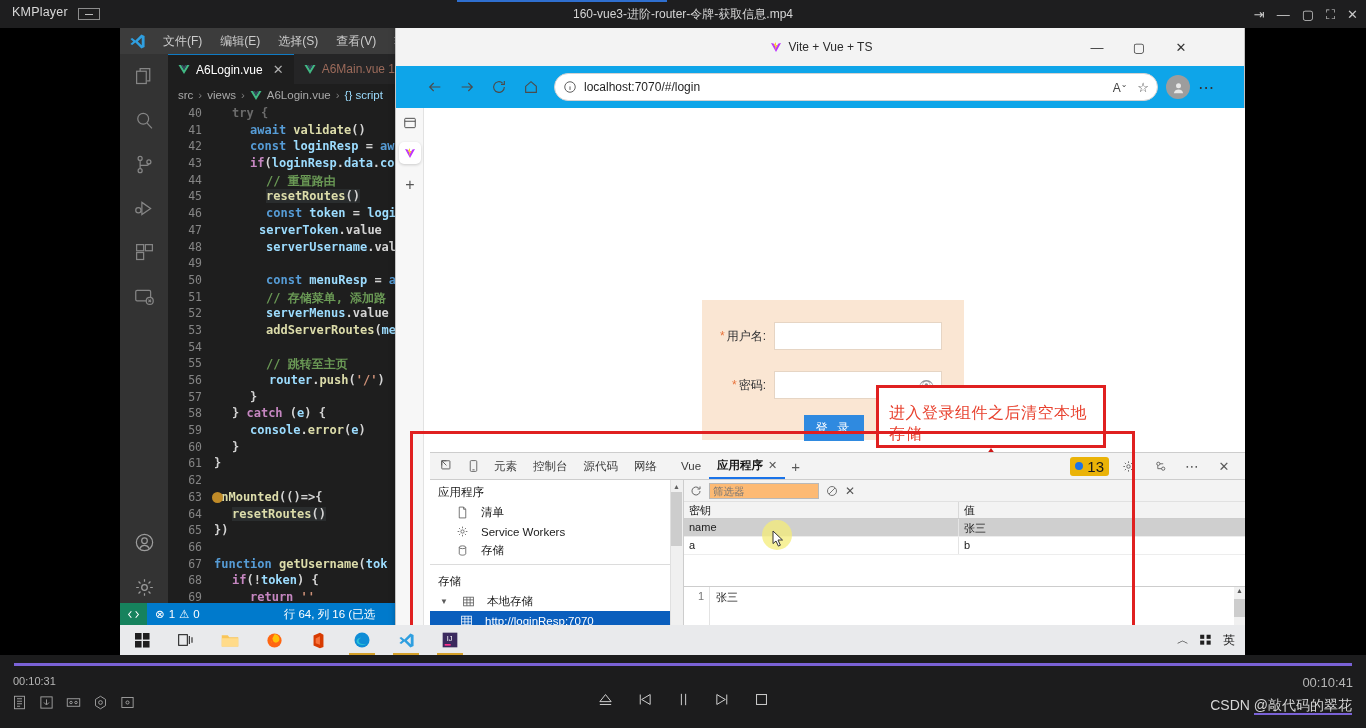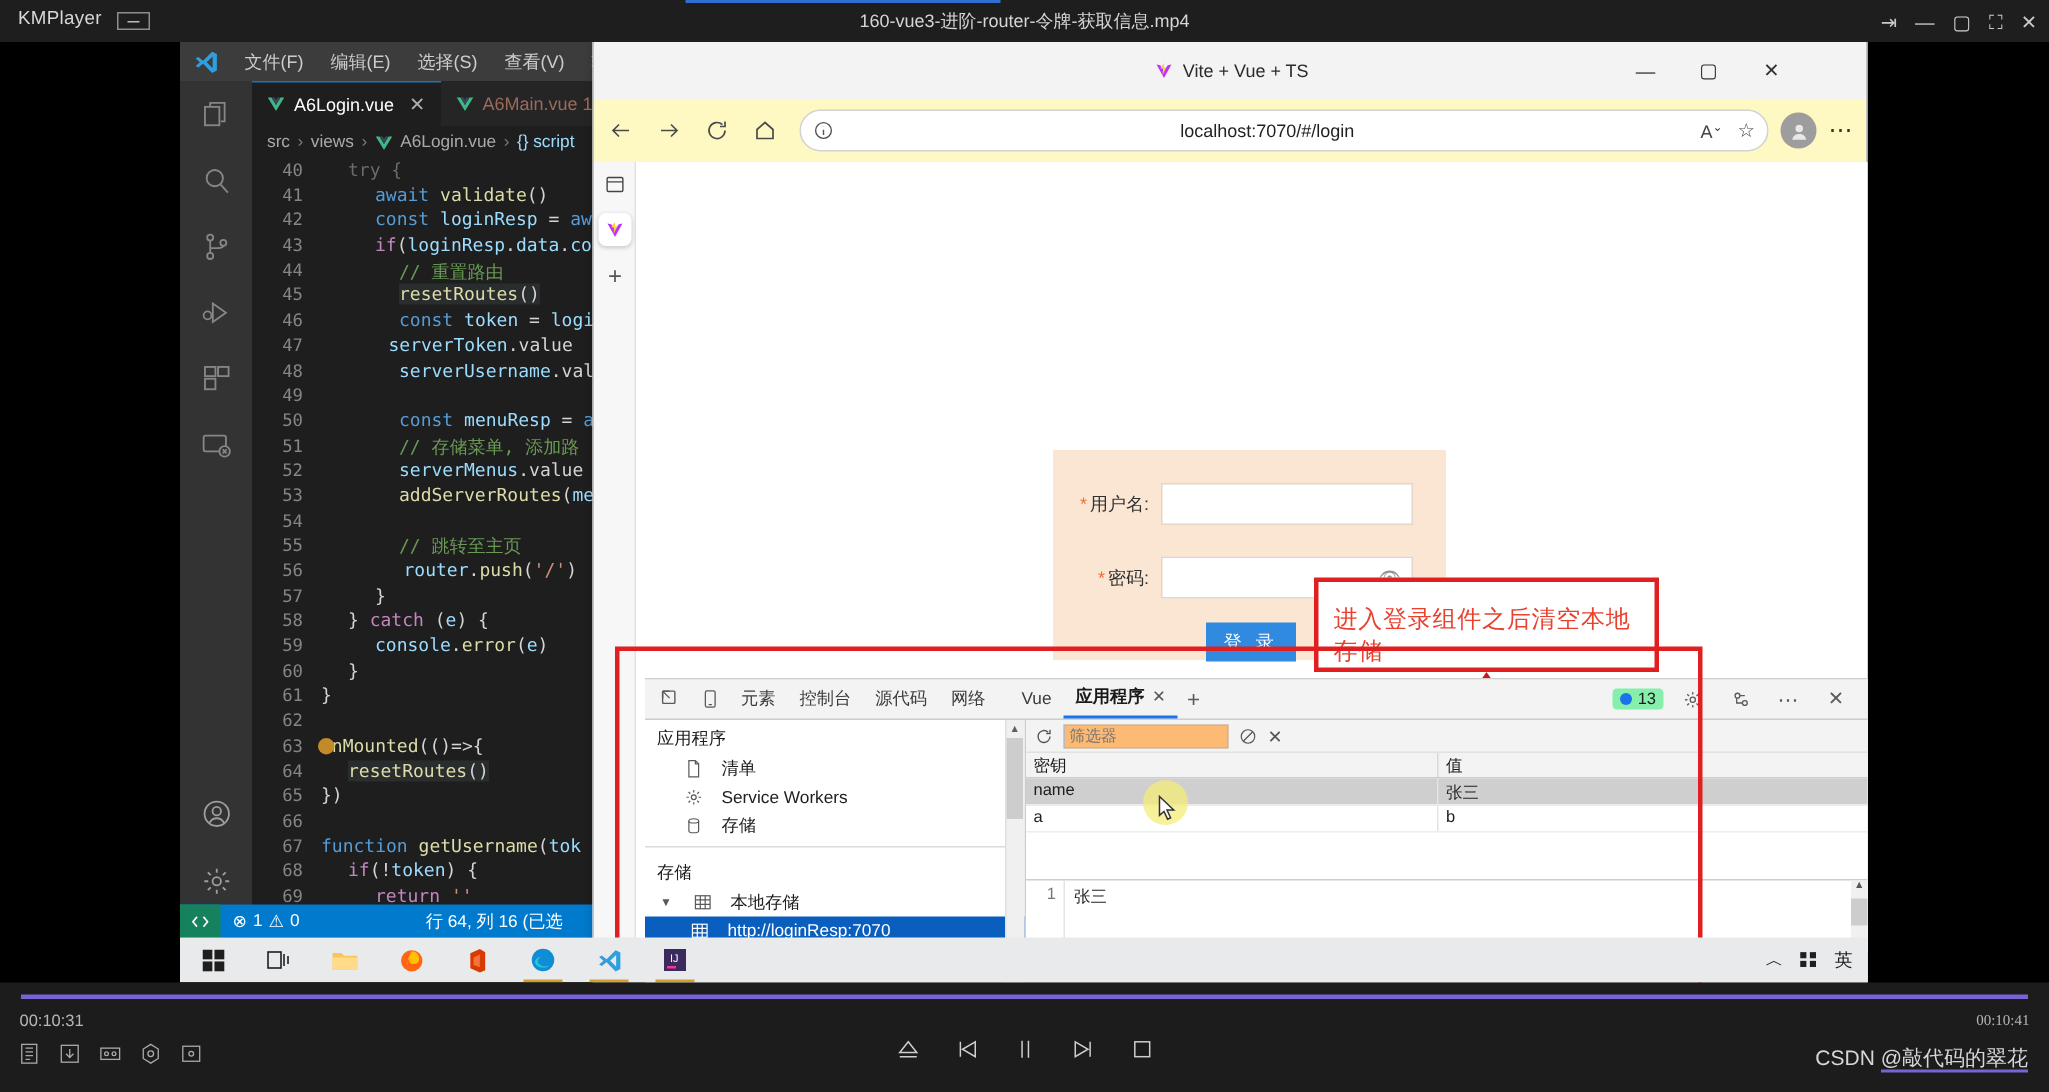--- a/index.html
+++ b/index.html
@@ -52,36 +52,36 @@
   .vs-tab.inactive { color: #9b6a5a; }
   .vue-ic { width: 12px; height: 11px; }
   .vs-tab .x { color: #b0b0b0; font-size: 13px; margin-left: 4px; }
   .vs-breadcrumb { height: 22px; background: #1e1e1e; color: #a9a9a9; font-size: 11.5px; display: flex; align-items: center; padding-left: 10px; gap: 5px; }
   .vs-breadcrumb .sep { color: #7a7a7a; }
   .vs-breadcrumb .tealk { color: #9cdcfe; }
   .vs-code { position: relative; background: #1e1e1e; height: 500px; overflow: hidden;
              font-family: "DejaVu Sans Mono", "Liberation Mono", monospace; font-size: 12px; }
   .cl { position: relative; height: 16.7px; white-space: pre; }
   .ln { position: absolute; left: 0; width: 34px; text-align: right; color: #858585; font-size: 11.5px; }
-  .ct { position: absolute; left: 46px; }
+  .ct { position: absolute; left: 46px; font-weight: bold; }
   .kw { color: #569cd6; }  .kw2 { color: #c586c0; } .fn { color: #dcdcaa; }
   .cm { color: #6a9955; }  .va { color: #9cdcfe; } .st { color: #ce9178; }
   .pl { color: #d4d4d4; }
   .hl { background: #2a2d2e; }
   .vs-status { position: absolute; left: 0; bottom: 0; width: 660px; height: 22px; background: #007acc; display: flex; align-items: center; color: #fff; font-size: 11.5px; }
   .vs-status .seg { padding: 0 8px; display: flex; align-items: center; gap: 4px; }
   .vs-status .remote { background: #16825d; height: 22px; display: flex; align-items: center; padding: 0 7px; }
 
   
   .edge { position: absolute; left: 395px; top: 0px; width: 850px; height: 627px; background: #ffffff;
           border: 1px solid #c3c3c3; border-top: none; box-shadow: 0 0 6px rgba(0,0,0,.25); }
   .edge-title { height: 38px; background: #f3f3f3; position: relative; }
   .edge-title .tt { position: absolute; left: 0; top: 0; width: 850px; height: 38px; display: flex; align-items: center; justify-content: center; gap: 7px; font-size: 12px; color: #2b2b2b; }
   .edge-title .wbtn { position: absolute; top: 0; height: 38px; width: 42px; display: flex; align-items: center; justify-content: center; color: #333; font-size: 13px; }
-  .edge-toolbar { height: 42px; background: #fef9c3; display: flex; align-items: center; padding: 0 3px; gap: 2px; text-align: center; }
+  .edge-toolbar { height: 42px; background: #0ea5e9; display: flex; align-items: center; padding: 0 24px; gap: 2px; }
   .nav-btn { width: 30px; height: 30px; border-radius: 4px; display: flex; align-items: center; justify-content: center; color: #4b4b4b; }
   .nav-btn svg { width: 16px; height: 16px; }
   .omnibox { flex: 1; height: 28px; background: #ffffff; border: 1px solid #d2d2d2; border-radius: 14px;
              display: flex; align-items: center; padding: 0 8px; gap: 7px; margin: 0 6px; }
   .omnibox .url { font-size: 12px; color: #1f1f1f; flex: 1; }
   .omnibox .tr { display: flex; align-items: center; gap: 10px; color: #444; }
   .edge-more { width: 28px; height: 28px; display: flex; align-items: center; justify-content: center; color: #333; font-size: 16px; }
   .avatar-c { width: 24px; height: 24px; border-radius: 50%; background: #9d9d9d; display:flex; align-items:center; justify-content:center; }
   .edge-sidebar { position: absolute; left: 0; top: 80px; width: 28px; height: 547px; background: #f7f7f7; border-right: 1px solid #e2e2e2; }
   .edge-sb-ic { width: 28px; height: 30px; display: flex; align-items: center; justify-content: center; color: #444; }
@@ -105,21 +105,21 @@
 
   
   .devtools { position: absolute; left: 430px; top: 424px; width: 815px; height: 203px; background: #f3f3f3; border-top: 1px solid #cdcdcd; }
   .dt-toolbar { height: 27px; background: #f3f3f3; display: flex; align-items: center; border-bottom: 1px solid #cdcdcd; padding: 0 4px; }
   .dt-ic { width: 26px; height: 24px; display: flex; align-items: center; justify-content: center; color: #5a5a5a; }
   .dt-tab { font-size: 11.5px; color: #3c3c3c; padding: 0 8px; height: 26px; line-height: 26px; white-space: nowrap; }
   .dt-tab.active { color: #1a1a1a; border-bottom: 2px solid #1a73e8; font-weight: bold; display: flex; align-items: center; gap: 5px; }
   .dt-tab.active .x { font-weight: normal; font-size: 11px; color: #555; }
   .dt-plus { color: #5a5a5a; font-size: 15px; padding: 0 6px; }
   .dt-right { margin-left: auto; display: flex; align-items: center; gap: 6px; padding-right: 4px; }
-  .dt-badge { display: flex; align-items: center; gap: 4px; background: #86efac; border-radius: 3px; padding: 1px 5px; font-size: 11px; color: #1a1a1a; }
+  .dt-badge { display: flex; align-items: center; gap: 4px; background: #eab308; border-radius: 3px; padding: 1px 5px; font-size: 15px; color: #1a1a1a; }
   .dt-badge .dot { width: 8px; height: 8px; border-radius: 50%; background: #1a73e8; }
 
   .dt-body { position: absolute; left: 0; top: 27px; width: 815px; height: 176px; display: flex; }
   .dt-left { width: 254px; background: #fff; border-right: 1px solid #cdcdcd; position: relative; }
   .dt-sect-title { font-size: 11.5px; color: #202020; padding: 5px 8px 3px 8px; }
   .dt-item { display: flex; align-items: center; gap: 12px; font-size: 11.5px; color: #202020; height: 19px; padding-left: 26px; }
   .dt-item svg { width: 13px; height: 13px; }
   .dt-div { height: 1px; background: #dcdcdc; margin: 4px 0; }
   .dt-item.sel { background: #0a5ebd; color: #fff; }
   .dt-item.sel svg { color: #fff; }
@@ -152,21 +152,21 @@
   .taskbar { position: absolute; left: 120px; top: 597px; width: 1125px; height: 30px; background: #e9eaec; display: flex; align-items: center; }
   .tb-ic { width: 44px; height: 30px; display: flex; align-items: center; justify-content: center; position: relative; }
   .tb-ic.active::after { content: ''; position: absolute; bottom: 0; left: 9px; width: 26px; height: 2px; background: #d4a02a; }
   .tb-right { margin-left: auto; display: flex; align-items: center; gap: 10px; padding-right: 10px; font-size: 12px; color: #1a1a1a; }
 
   
   .km-controls { position: absolute; left: 0; top: 655px; width: 1366px; height: 73px; background: #1c1c1d; }
   .km-progress { position: absolute; left: 14px; top: 8px; width: 1338px; height: 3px; background: #3a3a3c; }
   .km-progress i { display: block; height: 3px; width: 100%; background: #7a62d6; }
   .km-time-l { position: absolute; left: 13px; top: 20px; font-size: 11px; color: #b6b6b6; }
-  .km-time-r { position: absolute; right: 13px; top: 20px; font-size: 10px; color: #b6b6b6; font-family: Liberation Serif, serif; }
+  .km-time-r { position: absolute; right: 13px; top: 20px; font-size: 13px; color: #b6b6b6; }
   .km-left-ic { position: absolute; left: 12px; top: 40px; display: flex; gap: 12px; color: #a9a9a9; }
   .km-center-ic { position: absolute; left: 0; top: 36px; width: 1366px; display: flex; justify-content: center; gap: 22px; color: #cfcfcf; }
   .km-watermark { position: absolute; right: 14px; top: 42px; font-size: 14px; color: #d6d6d6; }
   .km-watermark .u { border-bottom: 2px solid #7a62d6; }
   svg { display: block; }
 </style>
 </head>
 <body>
 
 <div class="root">

